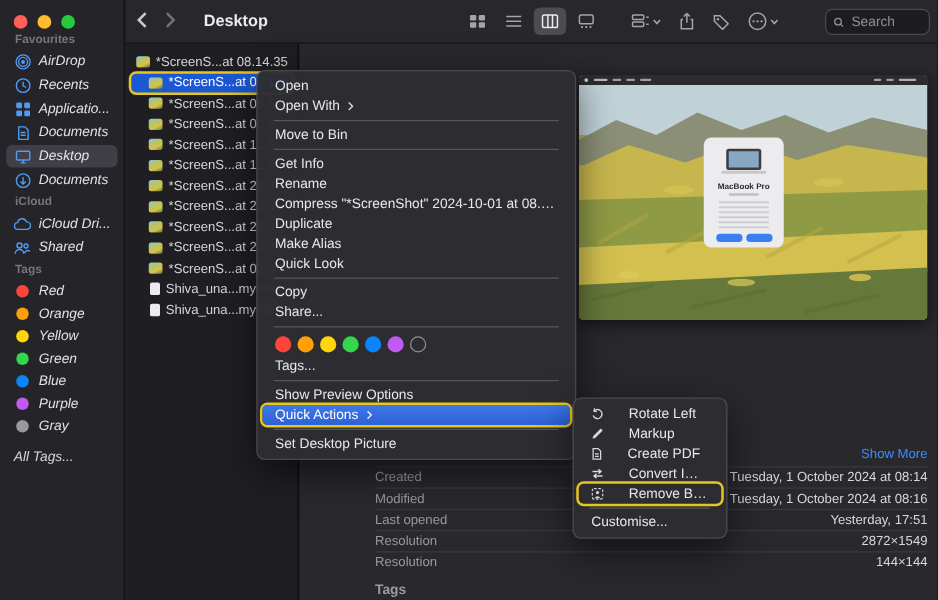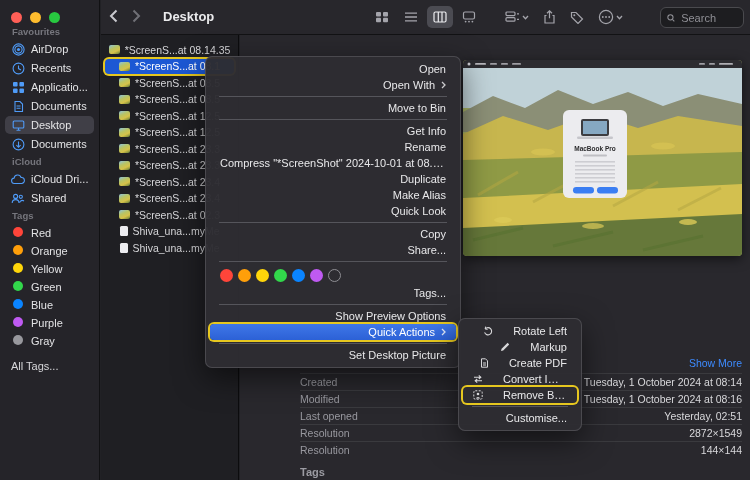--- a/index.html
+++ b/index.html
@@ -4,21 +4,21 @@
 <style>
   html,body{margin:0;padding:0;background:#151517;}
   body{width:750px;height:480px;overflow:hidden;font-family:"Liberation Sans",sans-serif;}
   .window{position:relative;width:750px;height:480px;background:#212125;overflow:hidden;}
 
   
   .sidebar{position:absolute;left:0;top:0;width:100px;height:100%;background:#252429;border-right:1px solid #111113;box-sizing:border-box;}
   .traffic{display:flex;gap:8px;padding:12px 0 0 11px;}
   .light{width:11px;height:11px;border-radius:50%;}
   .sec-label{margin:3px 0 3px 12px;font-size:9.5px;font-weight:bold;color:#76767d;}
-  .side-item{display:flex;align-items:flex-start;gap:6px;margin:0 5px 1px;padding:2.5px 6px;border-radius:5px;font-size:11px;color:#e3e3e5;white-space:nowrap;overflow:hidden;}
+  .side-item{display:flex;align-items:center;gap:6px;margin:0 5px 1px;padding:2.5px 6px;border-radius:5px;font-size:11px;color:#e3e3e5;white-space:nowrap;overflow:hidden;font-style:italic;}
   .side-item.sel{background:#403f47;}
   .side-icon{width:14px;height:13px;flex:none;color:#4f9bf7;display:flex;align-items:center;justify-content:center;}
   .side-icon svg{display:block;}
   .tag-dot{width:10px;height:10px;border-radius:50%;flex:none;margin:0 2px;}
   .all-tags{color:#d7d7da;margin-top:8px;}
 
   
   .toolbar{position:absolute;left:101px;top:0;width:649px;height:35px;background:#28272c;border-bottom:1px solid #121214;box-sizing:border-box;}
   .toolbar *{box-sizing:border-box;}
   .nav{position:absolute;left:6px;top:7px;display:flex;gap:10px;align-items:center;}
@@ -49,21 +49,21 @@
   .show-more{text-align:right;font-size:10.5px;color:#3d8bff;padding:2px 0 4px;}
   .meta-row{display:flex;justify-content:space-between;align-items:flex-end;border-top:1px solid #3a3a3e;padding:2.5px 0;font-size:10.5px;height:11px;}
   .ml{color:#98989f;}
   .mv{color:#d8d8db;margin-left:38px;}
   .tags-h{font-size:11px;font-weight:bold;color:#9b9ba2;padding-top:8px;}
 
   
   .menu{position:absolute;background:rgba(45,44,50,.97);border:1px solid rgba(110,110,116,.45);border-radius:7px;box-shadow:0 10px 30px rgba(0,0,0,.55);padding:4px;font-size:11px;color:#e8e8ea;z-index:20;box-sizing:border-box;}
   #ctx{left:205px;top:56px;width:256px;}
   #sub{left:458px;top:318px;width:124px;z-index:21;}
-  .mrow{display:flex;align-items:center;justify-content:flex-end;gap:6px;padding:2px 10px;border-radius:4px;white-space:nowrap;overflow:hidden;height:12px;line-height:12px;}
+  .mrow{display:flex;align-items:center;justify-content:flex-start;gap:6px;padding:2px 10px;border-radius:4px;white-space:nowrap;overflow:hidden;height:12px;line-height:12px;}
   .mrow .lbl{overflow:hidden;text-overflow:ellipsis;}
   .mrow.hl{background:linear-gradient(#3f77e8,#2c61d6);color:#fff;box-shadow:0 0 0 2px #e6c71f;}
   .mrow.ring{box-shadow:0 0 0 2px #e6c71f;}
   .msep{height:1px;background:#55555b;margin:3px 9px;}
   .chev{flex:none;color:inherit;opacity:.85;}
   .mtags{display:flex;align-items:center;gap:5px;padding:4px 10px 3px;}
   .swatch{width:13px;height:13px;border-radius:50%;}
   .swatch.empty{background:transparent;border:1.5px solid #8e8e93;width:11px;height:11px;}
   .sub-left{display:flex;align-items:center;gap:20px;min-width:0;}
   .mic{flex:none;color:#d8d8da;display:flex;align-items:center;}
@@ -392,21 +392,21 @@
       <div class="meta-row">
         <span class="ml">Created</span>
         <span class="mv">Tuesday, 1 October 2024 at 08:14</span>
       </div>
       <div class="meta-row">
         <span class="ml">Modified</span>
         <span class="mv">Tuesday, 1 October 2024 at 08:16</span>
       </div>
       <div class="meta-row">
         <span class="ml">Last opened</span>
-        <span class="mv">Yesterday, 02:51</span>
+        <span class="mv">Yesterday, 17:51</span>
       </div>
       <div class="meta-row">
         <span class="ml">Resolution</span>
         <span class="mv">2872×1549</span>
       </div>
       <div class="meta-row">
         <span class="ml">Resolution</span>
         <span class="mv">144×144</span>
       </div>
       <div class="tags-h">Tags</div>

